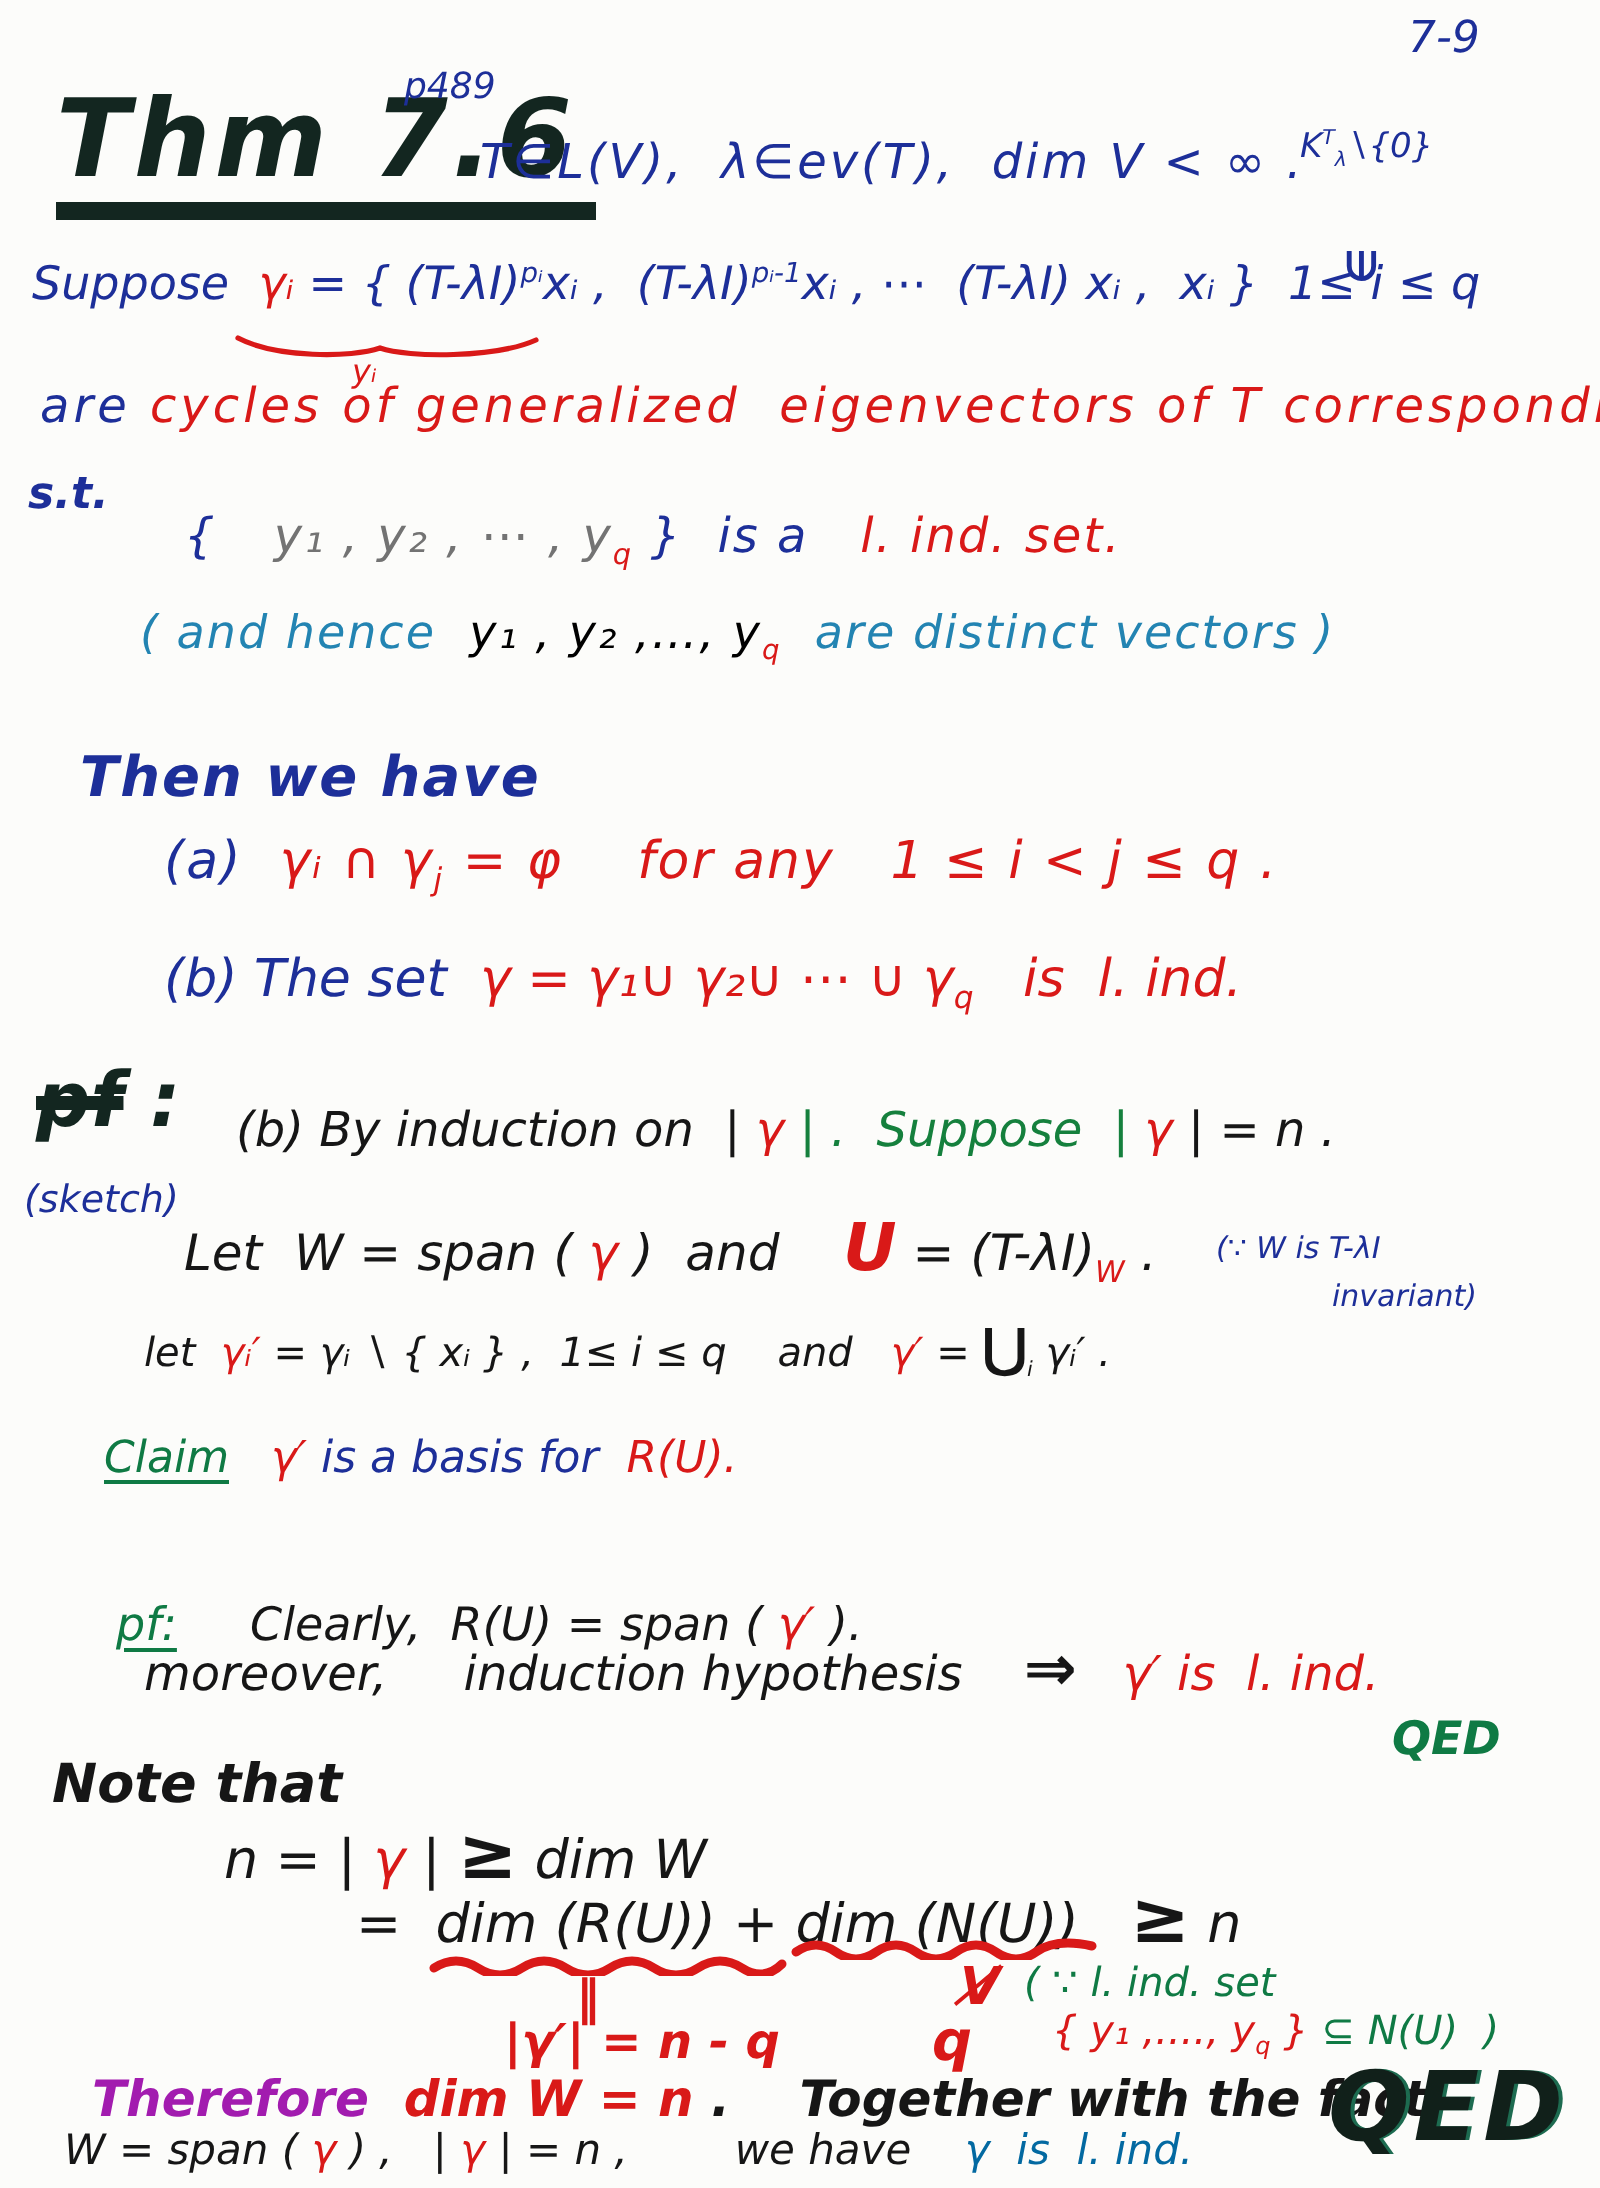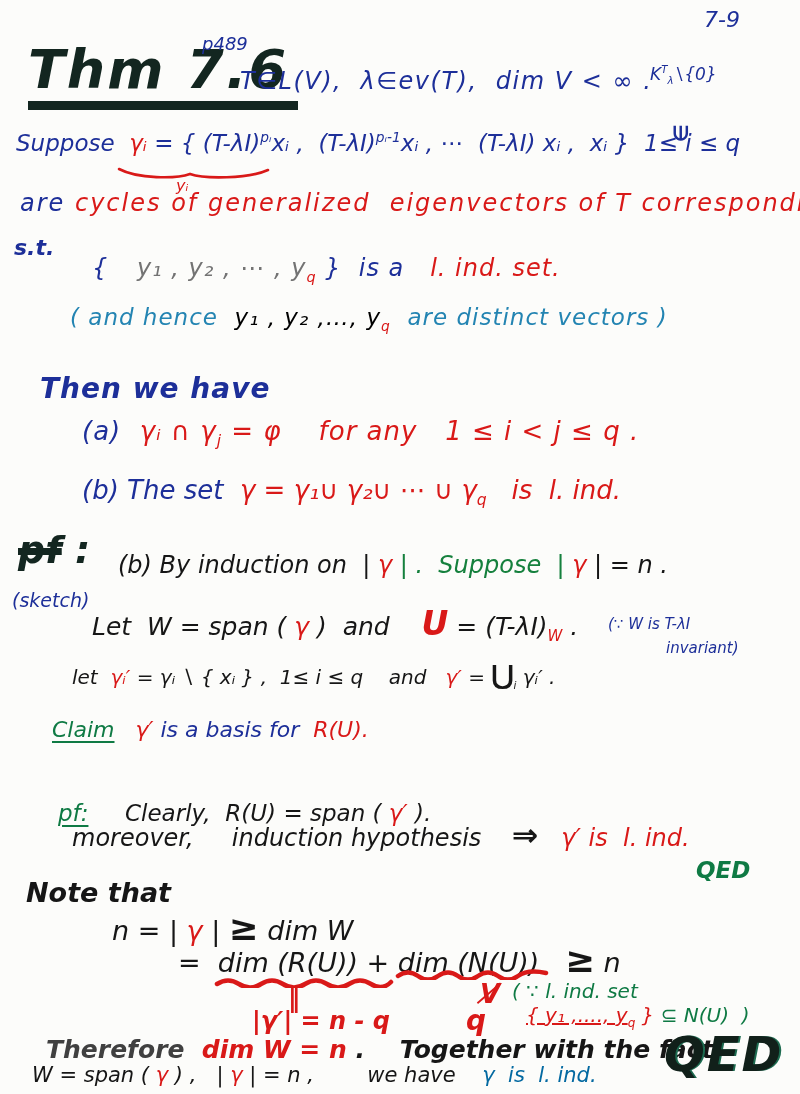--- a/index.html
+++ b/index.html
@@ -110,17 +110,17 @@
   <path d="M3 8 Q 14 1 25 8 T 47 8 T 69 8 T 91 8 T 113 8 T 135 8 T 157 8 T 177 6" fill="none" stroke="#d91918" stroke-width="4.5" stroke-linecap="round"></path>
 </svg>
 <svg class="deco" id="wavy2" width="155" height="12" viewBox="0 0 155 12">
   <path d="M3 8 Q 13 1 23 8 T 43 8 T 63 8 T 83 8 T 103 8 T 123 8 T 151 5" fill="none" stroke="#d91918" stroke-width="4.5" stroke-linecap="round"></path>
 </svg>
 <div class="line" id="ln-eq_mark"><span style="color: rgb(217, 25, 24);">‖</span></div>
 <div class="line" id="ln-count1"><span style="color: rgb(217, 25, 24);">|γ′| = n - q</span></div>
 <div class="line" id="ln-geq_mark"><span style="color: rgb(217, 25, 24);">V̸</span></div>
 <div class="line" id="ln-count2"><span style="color: rgb(217, 25, 24);">q</span></div>
 <div class="line" id="ln-reason1"><span style="color: rgb(15, 122, 68);">( ∵ l. ind. set</span></div>
-<div class="line" id="ln-reason2"><span style="color: rgb(217, 25, 24); text-decoration: underline;">{ y₁ ,...., y</span><span class="sub" style="color: rgb(217, 25, 24);">q</span><span style="color: rgb(217, 25, 24);"> }</span><span style="color: rgb(15, 122, 68);"> ⊆ N(U)  )</span></div>
+<div class="line" id="ln-reason2"><span style="color: rgb(217, 25, 24);">{ y₁ ,...., y</span><span class="sub" style="color: rgb(217, 25, 24);">q</span><span style="color: rgb(217, 25, 24);"> }</span><span style="color: rgb(15, 122, 68);"> ⊆ N(U)  )</span></div>
 
-<div class="line" id="ln-therefore"><span style="color: #404040;">Therefore  </span><span style="color: rgb(217, 25, 24);">dim W = n</span><span style="color: rgb(22, 22, 22);"> .    Together with the fact</span></div>
+<div class="line" id="ln-therefore"><span style="color: #a21caf;">Therefore  </span><span style="color: rgb(217, 25, 24);">dim W = n</span><span style="color: rgb(22, 22, 22);"> .    Together with the fact</span></div>
 <div class="line" id="ln-final"><span style="color: rgb(22, 22, 22);">W = span ( </span><span style="color: rgb(217, 25, 24);">γ</span><span style="color: rgb(22, 22, 22);"> ) ,   | </span><span style="color: rgb(217, 25, 24);">γ</span><span style="color: rgb(22, 22, 22);"> | = n ,        we have    </span><span style="color: #0369a1;">γ  is  l. ind.</span></div>
 <div id="qed-big">QED</div>
 
 </body></html>

